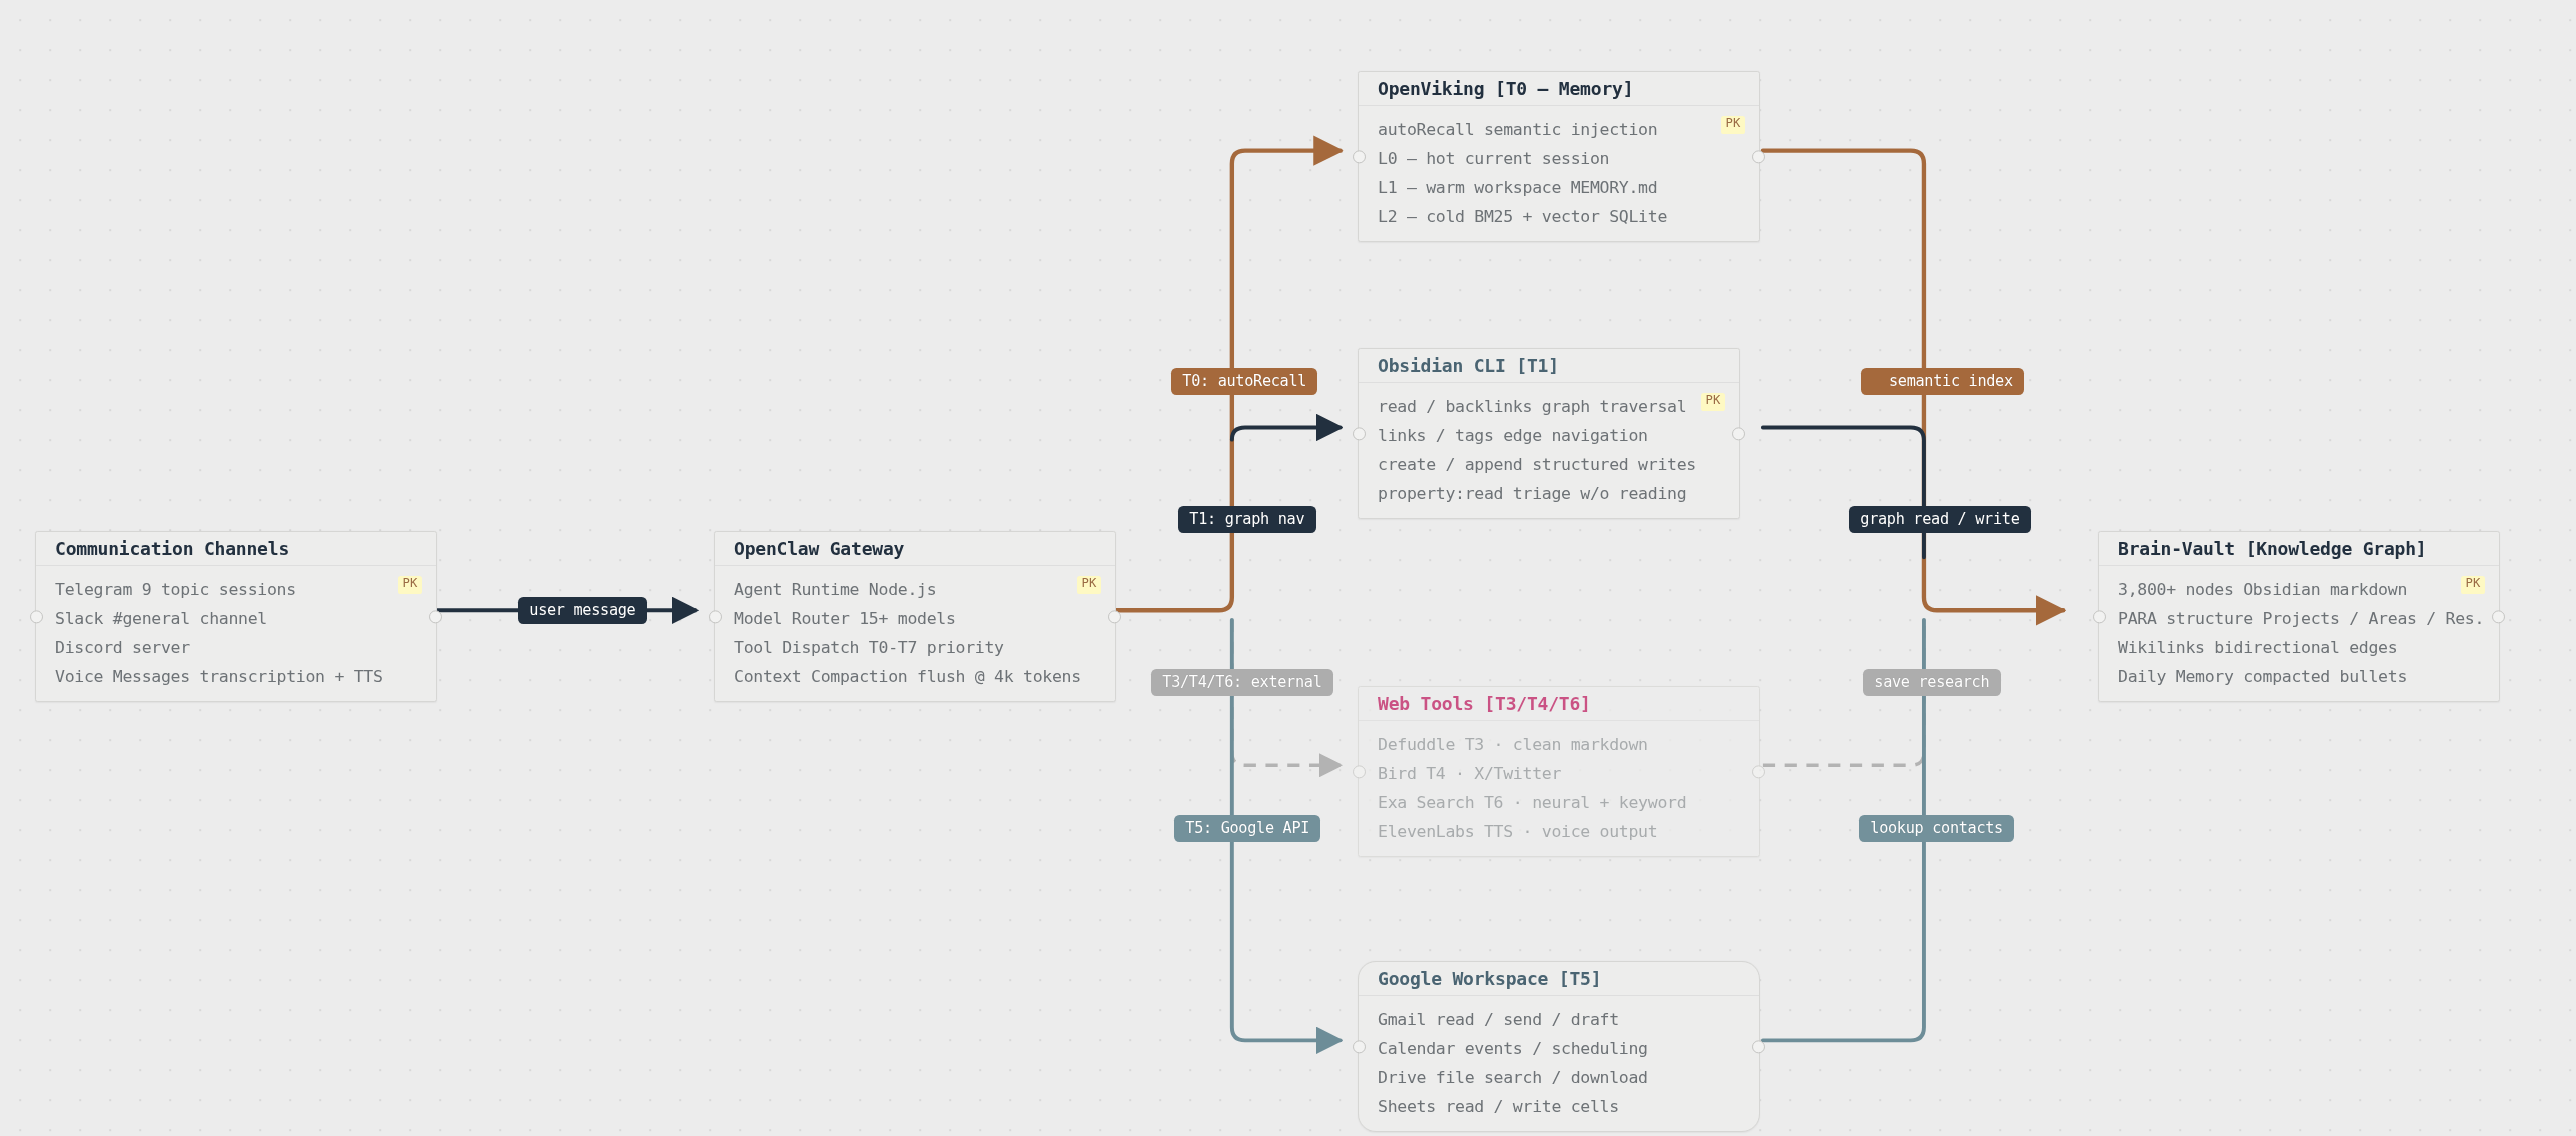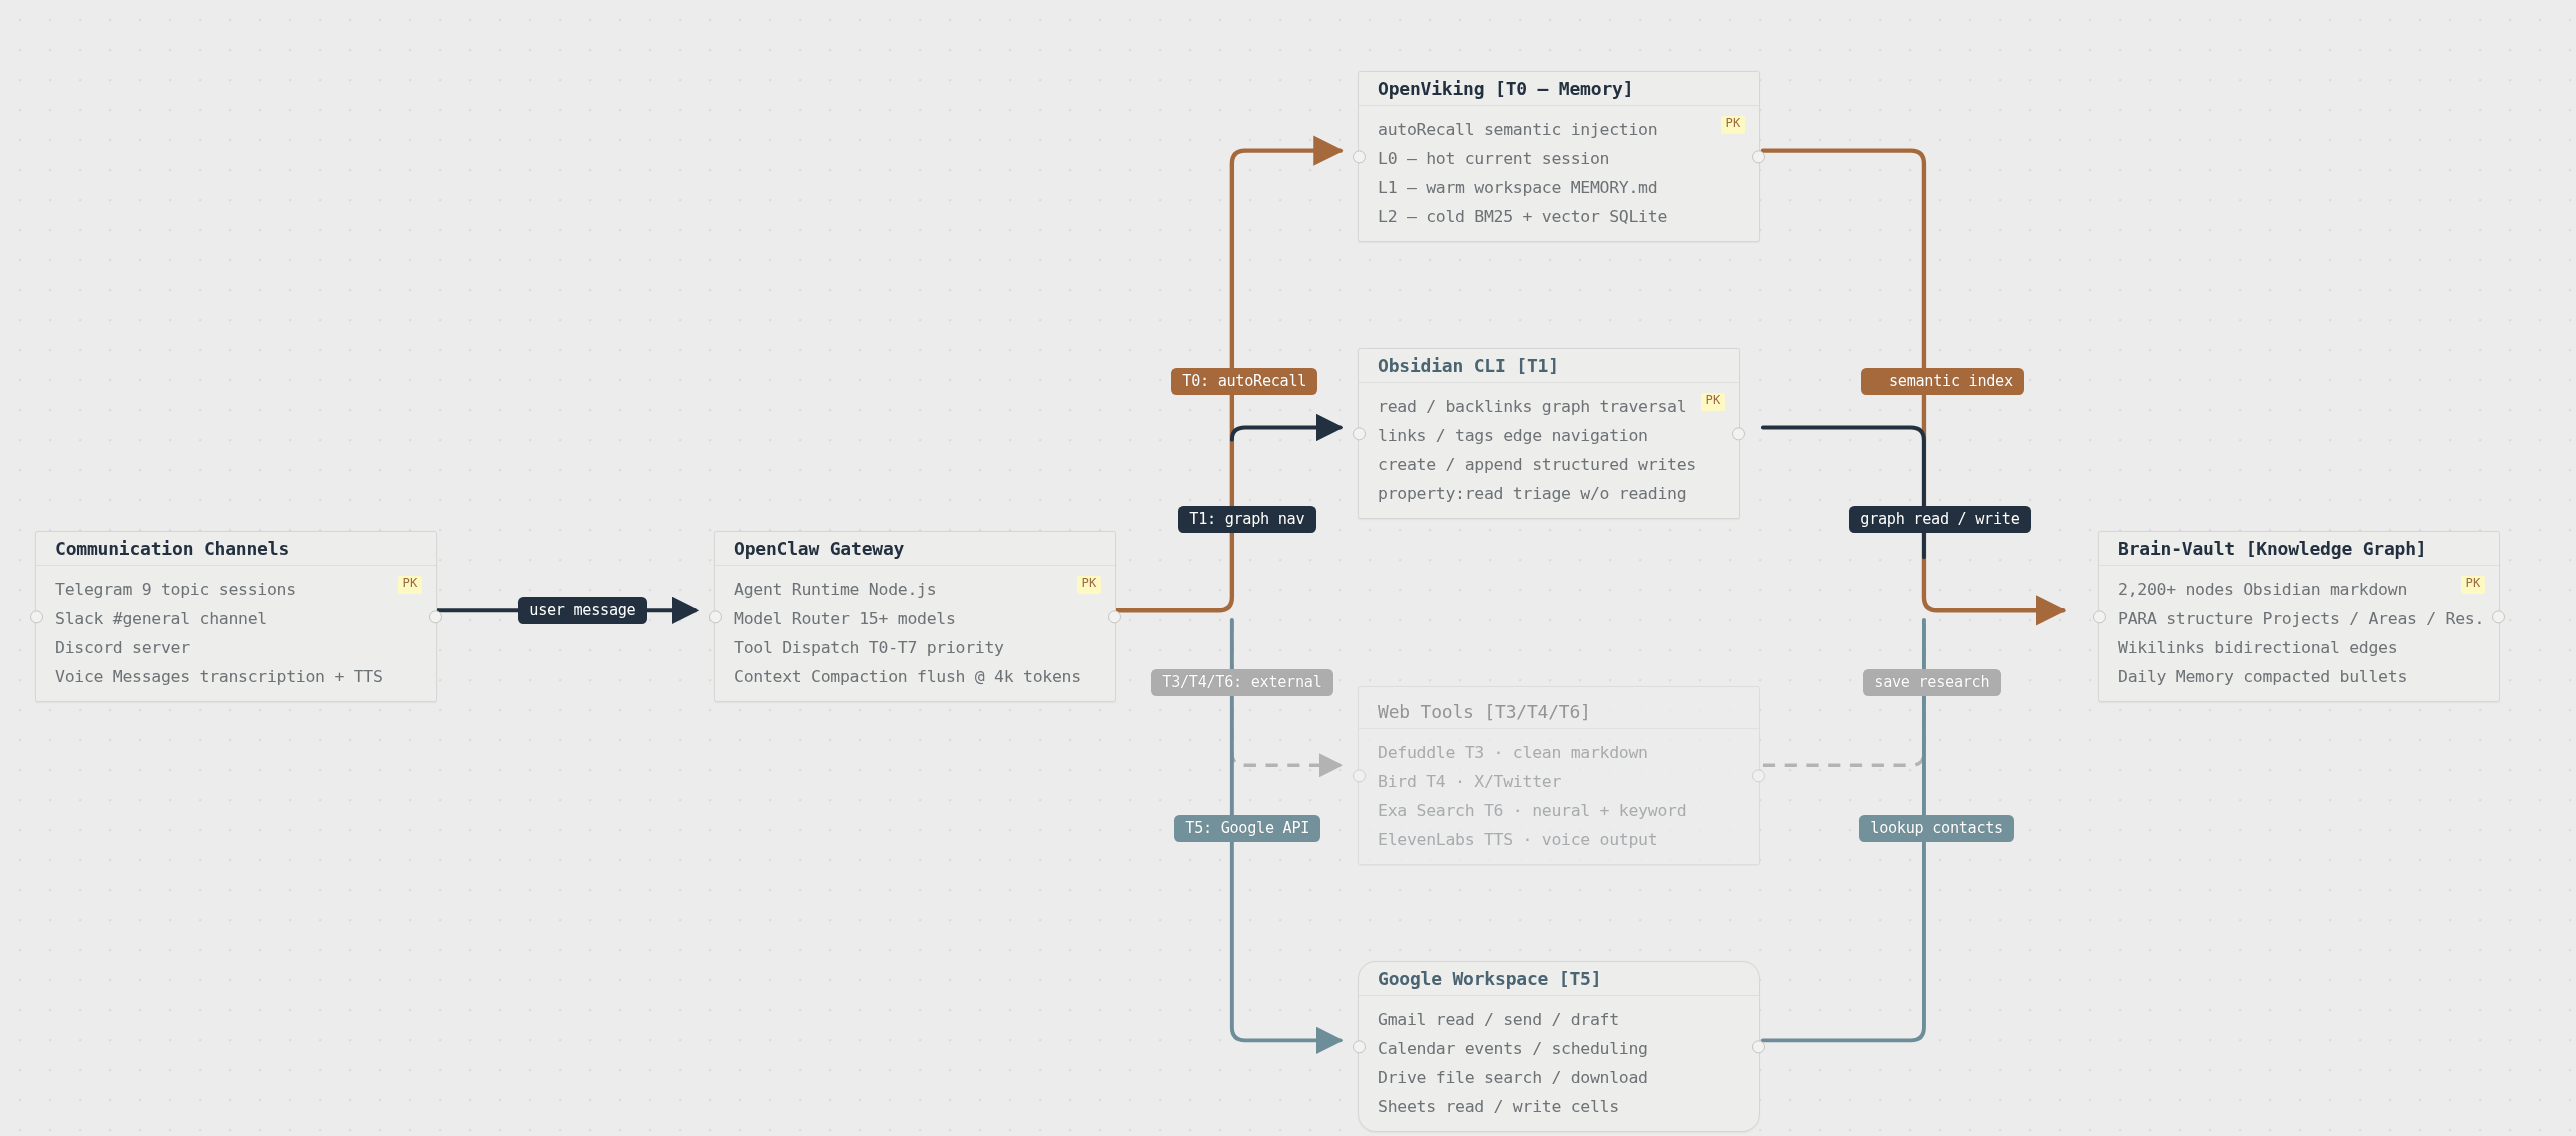--- a/index.html
+++ b/index.html
@@ -48,21 +48,21 @@
     line-height: 34px;
     padding: 0 19px;
     font-size: 18px;
     font-weight: bold;
     letter-spacing: -0.2px;
     color: #22303f;
     border-bottom: 1.3px solid #dedede;
     white-space: nowrap;
     overflow: hidden;
   }
-  .node-header.muted { color: #737373; font-weight: normal; margin-top: 8px; }
+  .node-header.muted { color: #be185d; font-weight: bold; }
   .node-header.slate { color: #4a6472; font-weight: bold; }
   .node-body {
     position: relative;
     padding: 8.7px 19px 10.4px 19px;
   }
   .node-row {
     font-size: 16.5px;
     line-height: 29px;
     color: #6d7276;
     white-space: nowrap;
@@ -231,21 +231,21 @@
       <div class="node-row">Sheets read / write cells</div>
     </div>
     <span class="port left"></span>
     <span class="port right"></span>
   </div>
 
   <div class="node" style="left:2098px; top:531px; width:402px;">
     <div class="node-header">Brain-Vault [Knowledge Graph]</div>
     <div class="node-body">
       <span class="pk-badge">PK</span>
-      <div class="node-row">2,200+ nodes Obsidian markdown</div>
+      <div class="node-row">3,800+ nodes Obsidian markdown</div>
       <div class="node-row">PARA structure Projects / Areas / Res.</div>
       <div class="node-row">Wikilinks bidirectional edges</div>
       <div class="node-row">Daily Memory compacted bullets</div>
     </div>
     <span class="port left"></span>
     <span class="port right"></span>
   </div>
 
   <div class="edge-label lbl-dark" style="left:518px; top:597px;">user message</div>
 

